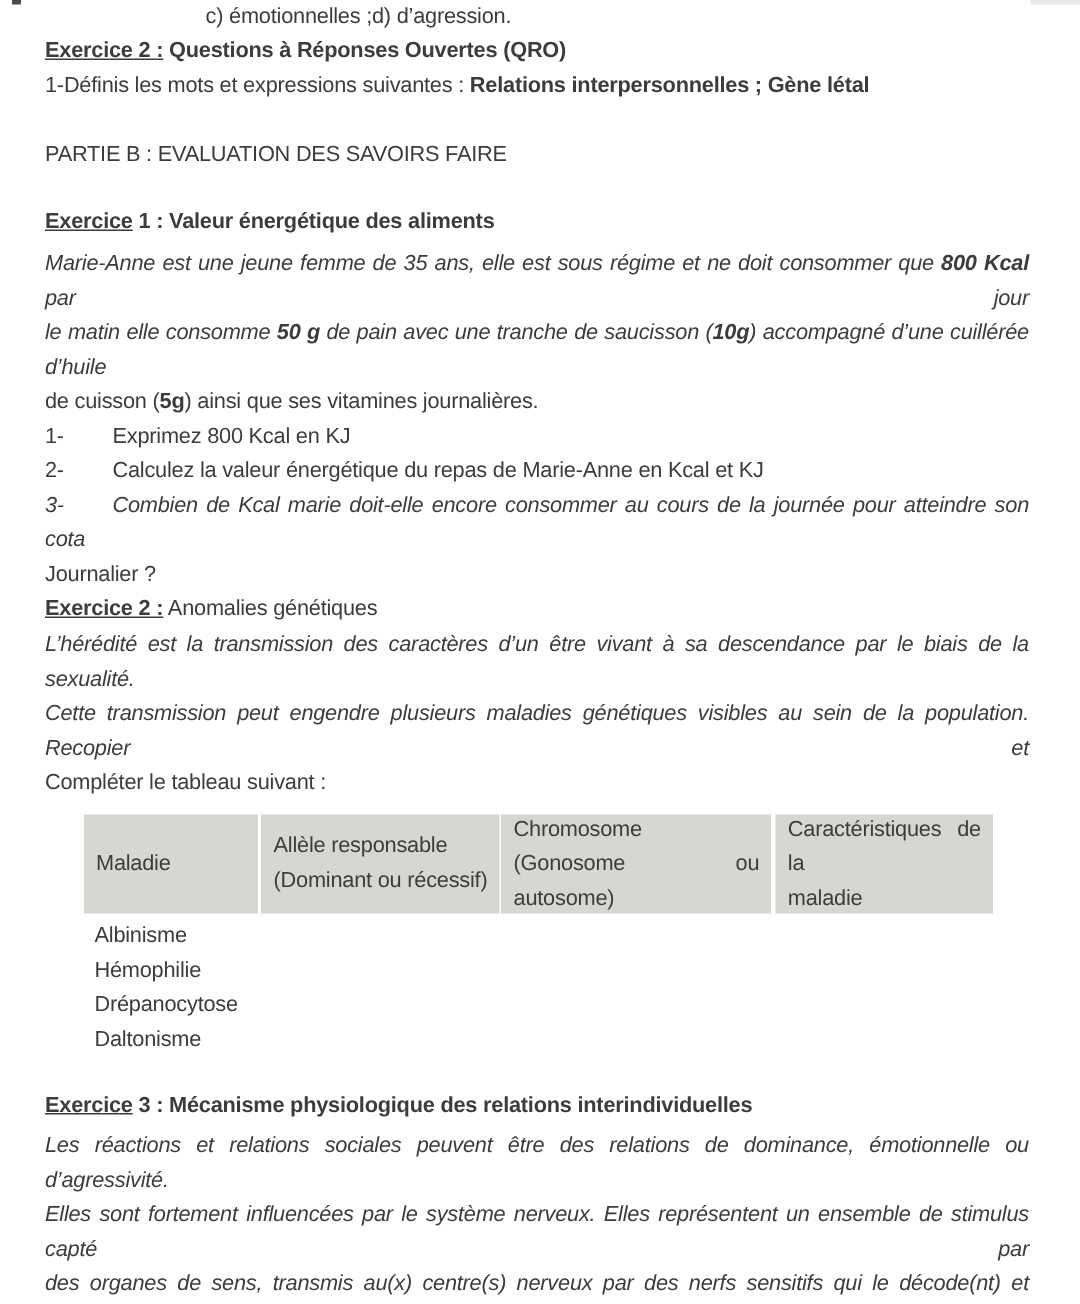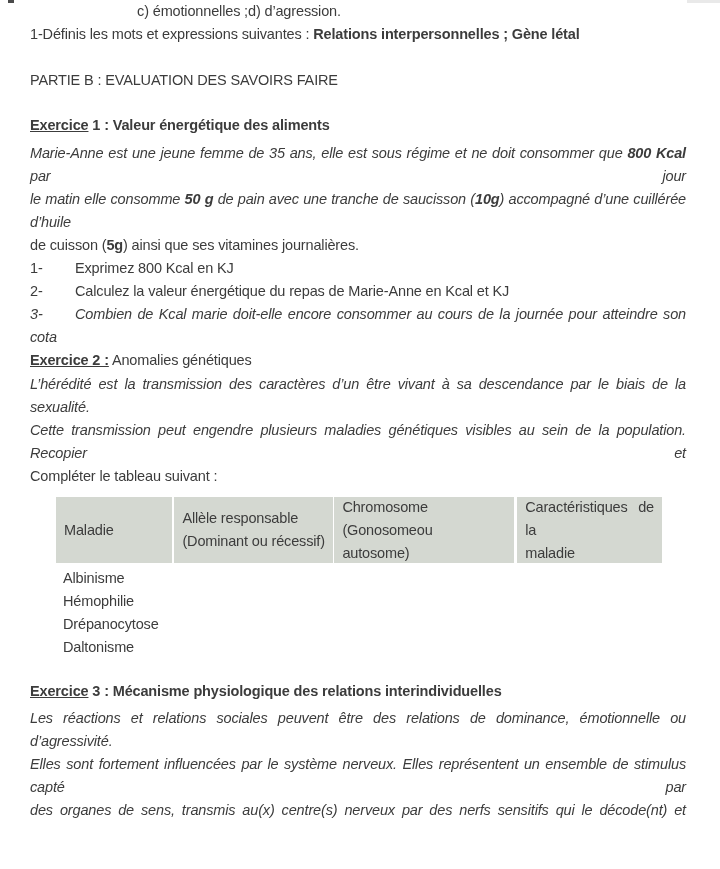--- a/index.html
+++ b/index.html
@@ -28,38 +28,41 @@
   .mt-para3{margin-top:4px;}
   
   .gen-table{margin-left:26px;width:606px;}
   .thead{display:flex;height:66px;}
   .th{background:#d4d8d1;display:flex;flex-direction:column;justify-content:center;
       padding:0 8px;box-sizing:border-box;line-height:23px;}
   .th1{width:122px;margin-right:2px;}
   .th2{width:167px;margin-right:1px;}
   .th3{width:189px;margin-right:3px;}
   .th4{width:152px;}
-  .th-split{display:flex;}
+  .th-split{display:flex;justify-content:space-between;}
   .th-just{text-align:justify;text-align-last:justify;}
   .tbody{padding-top:4px;}
   .trow{line-height:23px;padding-left:7px;}
 </style>
 </head>
 <body>
 
 <div class="artifact-tl"></div>
 <div class="artifact-tr"></div>
 
 <div class="content">
 
   <div class="ln options">
     <span class="opt-c">c) émotionnelles ;</span>
     <span>d) d’agression.</span>
   </div>
 
+  <div class="ln b">
+    <span class="u">Exercice 2 :</span><span> Questions à Réponses Ouvertes (QRO)</span>
+  </div>
 
   <div class="ln">
     <span>1-Définis les mots et expressions suivantes : </span><span class="b">Relations interpersonnelles ; Gène létal</span>
   </div>
 
   <div class="ln mt-partb">PARTIE B : EVALUATION DES SAVOIRS FAIRE</div>
 
   <div class="ln b mt-ex1">
     <span class="u">Exercice</span><span> 1 : </span><span>Valeur énergétique des aliments</span>
   </div>
@@ -76,20 +79,21 @@
 
   <div class="ln">
     <span class="num">1-</span><span>Exprimez 800 Kcal en KJ</span>
   </div>
   <div class="ln">
     <span class="num">2-</span><span>Calculez la valeur énergétique du repas de Marie-Anne en Kcal et KJ</span>
   </div>
   <div class="ln just">
     <span class="num">3-</span><span>Combien de Kcal marie doit-elle encore consommer au cours de la journée pour atteindre son cota</span>
   </div>
+  <div class="ln">Journalier ?</div>
 
   <div class="ln">
     <span class="b u">Exercice 2 :</span><span> Anomalies génétiques</span>
   </div>
 
   <div class="ln just mt-para2">L’hérédité  est la transmission des caractères d’un être vivant à sa descendance par le biais de la sexualité.</div>
   <div class="ln just">Cette transmission peut engendre plusieurs maladies génétiques visibles au sein de la population. Recopier et</div>
   <div class="ln">Compléter le tableau suivant :</div>
 
   <div class="gen-table mt-table">

